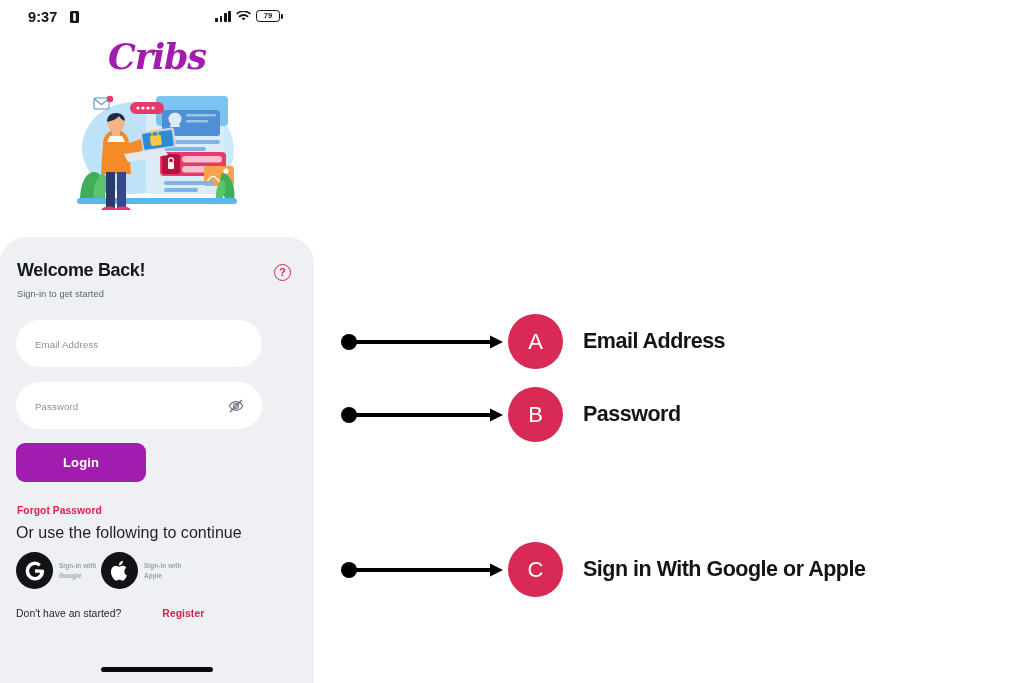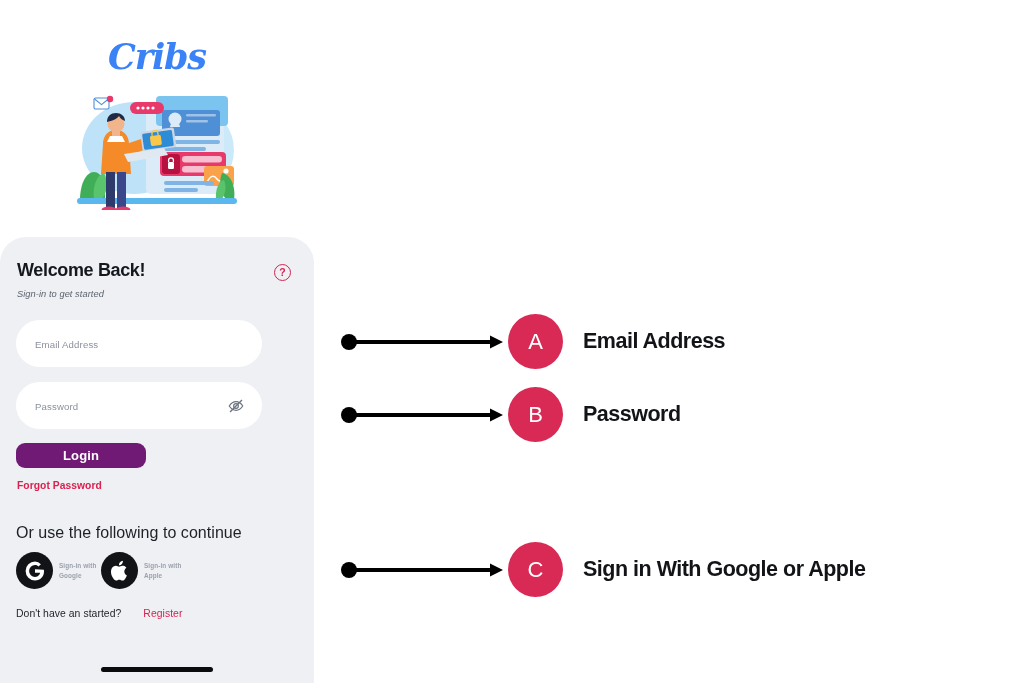--- a/index.html
+++ b/index.html
@@ -19,50 +19,50 @@
   .bars{ display:flex; align-items:flex-end; gap:1.6px; height:11px; }
   .bars i{ display:block; width:2.7px; background:#111418; border-radius:.7px; }
   .bars i:nth-child(1){height:4px}.bars i:nth-child(2){height:6px}
   .bars i:nth-child(3){height:8.5px}.bars i:nth-child(4){height:11px}
   .batt{ position:relative; width:24px; height:12px; border:1.4px solid #111418; border-radius:3.4px; display:flex; align-items:center; justify-content:center; }
   .batt span{ font-size:7.6px; font-weight:700; color:#111418; line-height:1; }
   .batt:after{ content:""; position:absolute; right:-3.6px; top:3.4px; width:2px; height:5px; background:#111418; border-radius:0 1.4px 1.4px 0; }
 
   .brand{ position:absolute; top:36px; left:0; width:314px; text-align:center;
           font-family:"DejaVu Serif", serif; font-style:italic; font-weight:700;
-          font-size:35px; color:#3b82f6; letter-spacing:-1.2px; }
+          font-size:35px; color:#a21caf; letter-spacing:-1.2px; }
 
   .hero{ position:absolute; left:74px; top:88px; width:166px; height:122px; }
 
   
   .card{ position:absolute; left:0; top:237px; width:314px; height:446px;
          background:#EEF0F4; border-radius:26px 26px 0 0; }
   .card-title{ position:absolute; left:17px; top:23px; font-size:18px; font-weight:700; color:#15181D; letter-spacing:-.35px;text-align:right; }
-  .card-sub{ position:absolute; left:17px; top:52px; font-size:9.3px; color:#5D636E; letter-spacing:.05px;font-style:italic; }
+  .card-sub{ position:absolute; left:17px; top:52px; font-size:9.3px; color:#5D636E; letter-spacing:.05px; }
   .help{ position:absolute; right:23px; top:27px; width:17px; height:17px; border:1.5px solid #DA2150; border-radius:50%;
          color:#DA2150; font-size:10.5px; font-weight:700; line-height:14px; text-align:center; }
 
   .field{ position:absolute; left:16px; width:246px; height:47px; background:#fff; border-radius:24px; }
   .field .ph{ position:absolute; left:19px; top:50%; transform:translateY(-50%); font-size:9.6px; color:#8A909C; letter-spacing:.15px; }
   .f-email{ top:83px; }
   .f-pass { top:145px; }
   .eye{ position:absolute; right:17px; top:50%; transform:translateY(-50%); width:18px; height:18px; }
 
-  .login{ position:absolute; left:16px; top:206px; width:130px; height:25px; background:#701a75; border:none; border-radius:9px;
+  .login{ position:absolute; left:16px; top:206px; width:130px; height:39px; background:#a21caf; border:none; border-radius:9px;
           color:#fff; font-size:13px; font-weight:700; letter-spacing:.1px; cursor:pointer; }
-  .forgot{ position:absolute; left:17px; top:243px; font-size:10.3px; font-weight:700; color:#DA2150; letter-spacing:.05px; }
+  .forgot{ position:absolute; left:17px; top:268px; font-size:10.3px; font-weight:700; color:#DA2150; letter-spacing:.05px; }
   .orline{ position:absolute; left:16px; top:287px; font-size:16px; color:#1D2026; letter-spacing:.05px; }
 
   .soc{ position:absolute; top:315px; display:flex; align-items:center; gap:6px; }
   .soc-g{ left:16px; } .soc-a{ left:101px; }
   .soc-circle{ width:37px; height:37px; border-radius:50%; background:#111317; display:flex; align-items:center; justify-content:center; }
   .soc-lbl{ font-size:6.4px; color:#9BA1AC; line-height:1.45; font-weight:600; letter-spacing:.1px; }
 
   .acct{ position:absolute; left:16px; top:371px; font-size:10.4px; color:#1D2026; letter-spacing:.05px; }
-  .acct b{ color:#DA2150; font-weight:400; margin-left:6px;padding-left:16px; }
+  .acct b{ color:#DA2150; font-weight:700; margin-left:25px;padding-left:16px; }
 
   .homebar{ position:absolute; left:50%; transform:translateX(-50%); bottom:11px; width:112px; height:5px; background:#0A0B0D; border-radius:3px; }
 
   
   .callout{ position:absolute; display:flex; align-items:center; }
   .co-arrow{ position:relative; width:168px; height:20px; flex:none; }
   .co-badge{ width:55px; height:55px; border-radius:50%; background:#D92A55; color:#fff;
              display:flex; align-items:center; justify-content:center; font-size:22px; font-weight:400; flex:none; }
   .co-text{ margin-left:20px; font-size:21.5px; font-weight:700; color:#121417; letter-spacing:-.5px; line-height:1.28; max-width:300px; }
 
@@ -70,20 +70,43 @@
   .c-b{ left:340px; top:387px; }
   .c-c{ left:340px; top:542px; }
 </style>
 </head>
 <body>
 
 <div class="stage">
 
   <div class="phone">
 
+    <div class="statusbar">
+      <div class="sb-time">9:37</div>
+      <svg class="sb-lock" viewBox="0 0 9 12">
+        <rect x="0" y="0" width="9" height="12" rx="1.6" fill="#111418"></rect>
+        <rect x="3.2" y="2" width="2.6" height="8" rx="1.3" fill="#fff"></rect>
+      </svg>
+      <div class="sb-right">
+        <div class="bars">
+            <i></i>
+            <i></i>
+            <i></i>
+            <i></i>
+          </div>
+        <svg width="15" height="11" viewBox="0 0 15 11">
+          <path d="M7.5 9.6 5.5 7.3a3.1 3.1 0 0 1 4 0z" fill="#111418"></path>
+          <path d="M7.5 5.1c1.5 0 2.9.56 3.9 1.5l1.25-1.45A7.8 7.8 0 0 0 7.5 3.1a7.8 7.8 0 0 0-5.15 2.05L3.6 6.6A5.75 5.75 0 0 1 7.5 5.1z" fill="#111418"></path>
+          <path d="M7.5 1.1c2.45 0 4.7.9 6.35 2.4l1.0-1.2A11 11 0 0 0 7.5-.6 11 11 0 0 0 .15 2.3l1.0 1.2A9.5 9.5 0 0 1 7.5 1.1z" fill="#111418"></path>
+        </svg>
+        <div class="batt">
+          <span>79</span>
+        </div>
+      </div>
+    </div>
 
     <div class="brand">Cribs</div>
 
     <svg class="hero" viewBox="0 0 166 122">
       <ellipse cx="60" cy="60" rx="52" ry="46" fill="#6EC1F2" opacity=".45"></ellipse>
       <ellipse cx="126" cy="62" rx="34" ry="40" fill="#6EC1F2" opacity=".35"></ellipse>
       <rect x="72" y="14" width="78" height="92" rx="5" fill="#DCEBF8"></rect>
       <rect x="82" y="8" width="72" height="30" rx="4" fill="#7BC4EF"></rect>
       <rect x="88" y="22" width="58" height="26" rx="3" fill="#4F8FD6"></rect>
       <circle cx="101" cy="31" r="6.5" fill="#DCEBF8"></circle>

